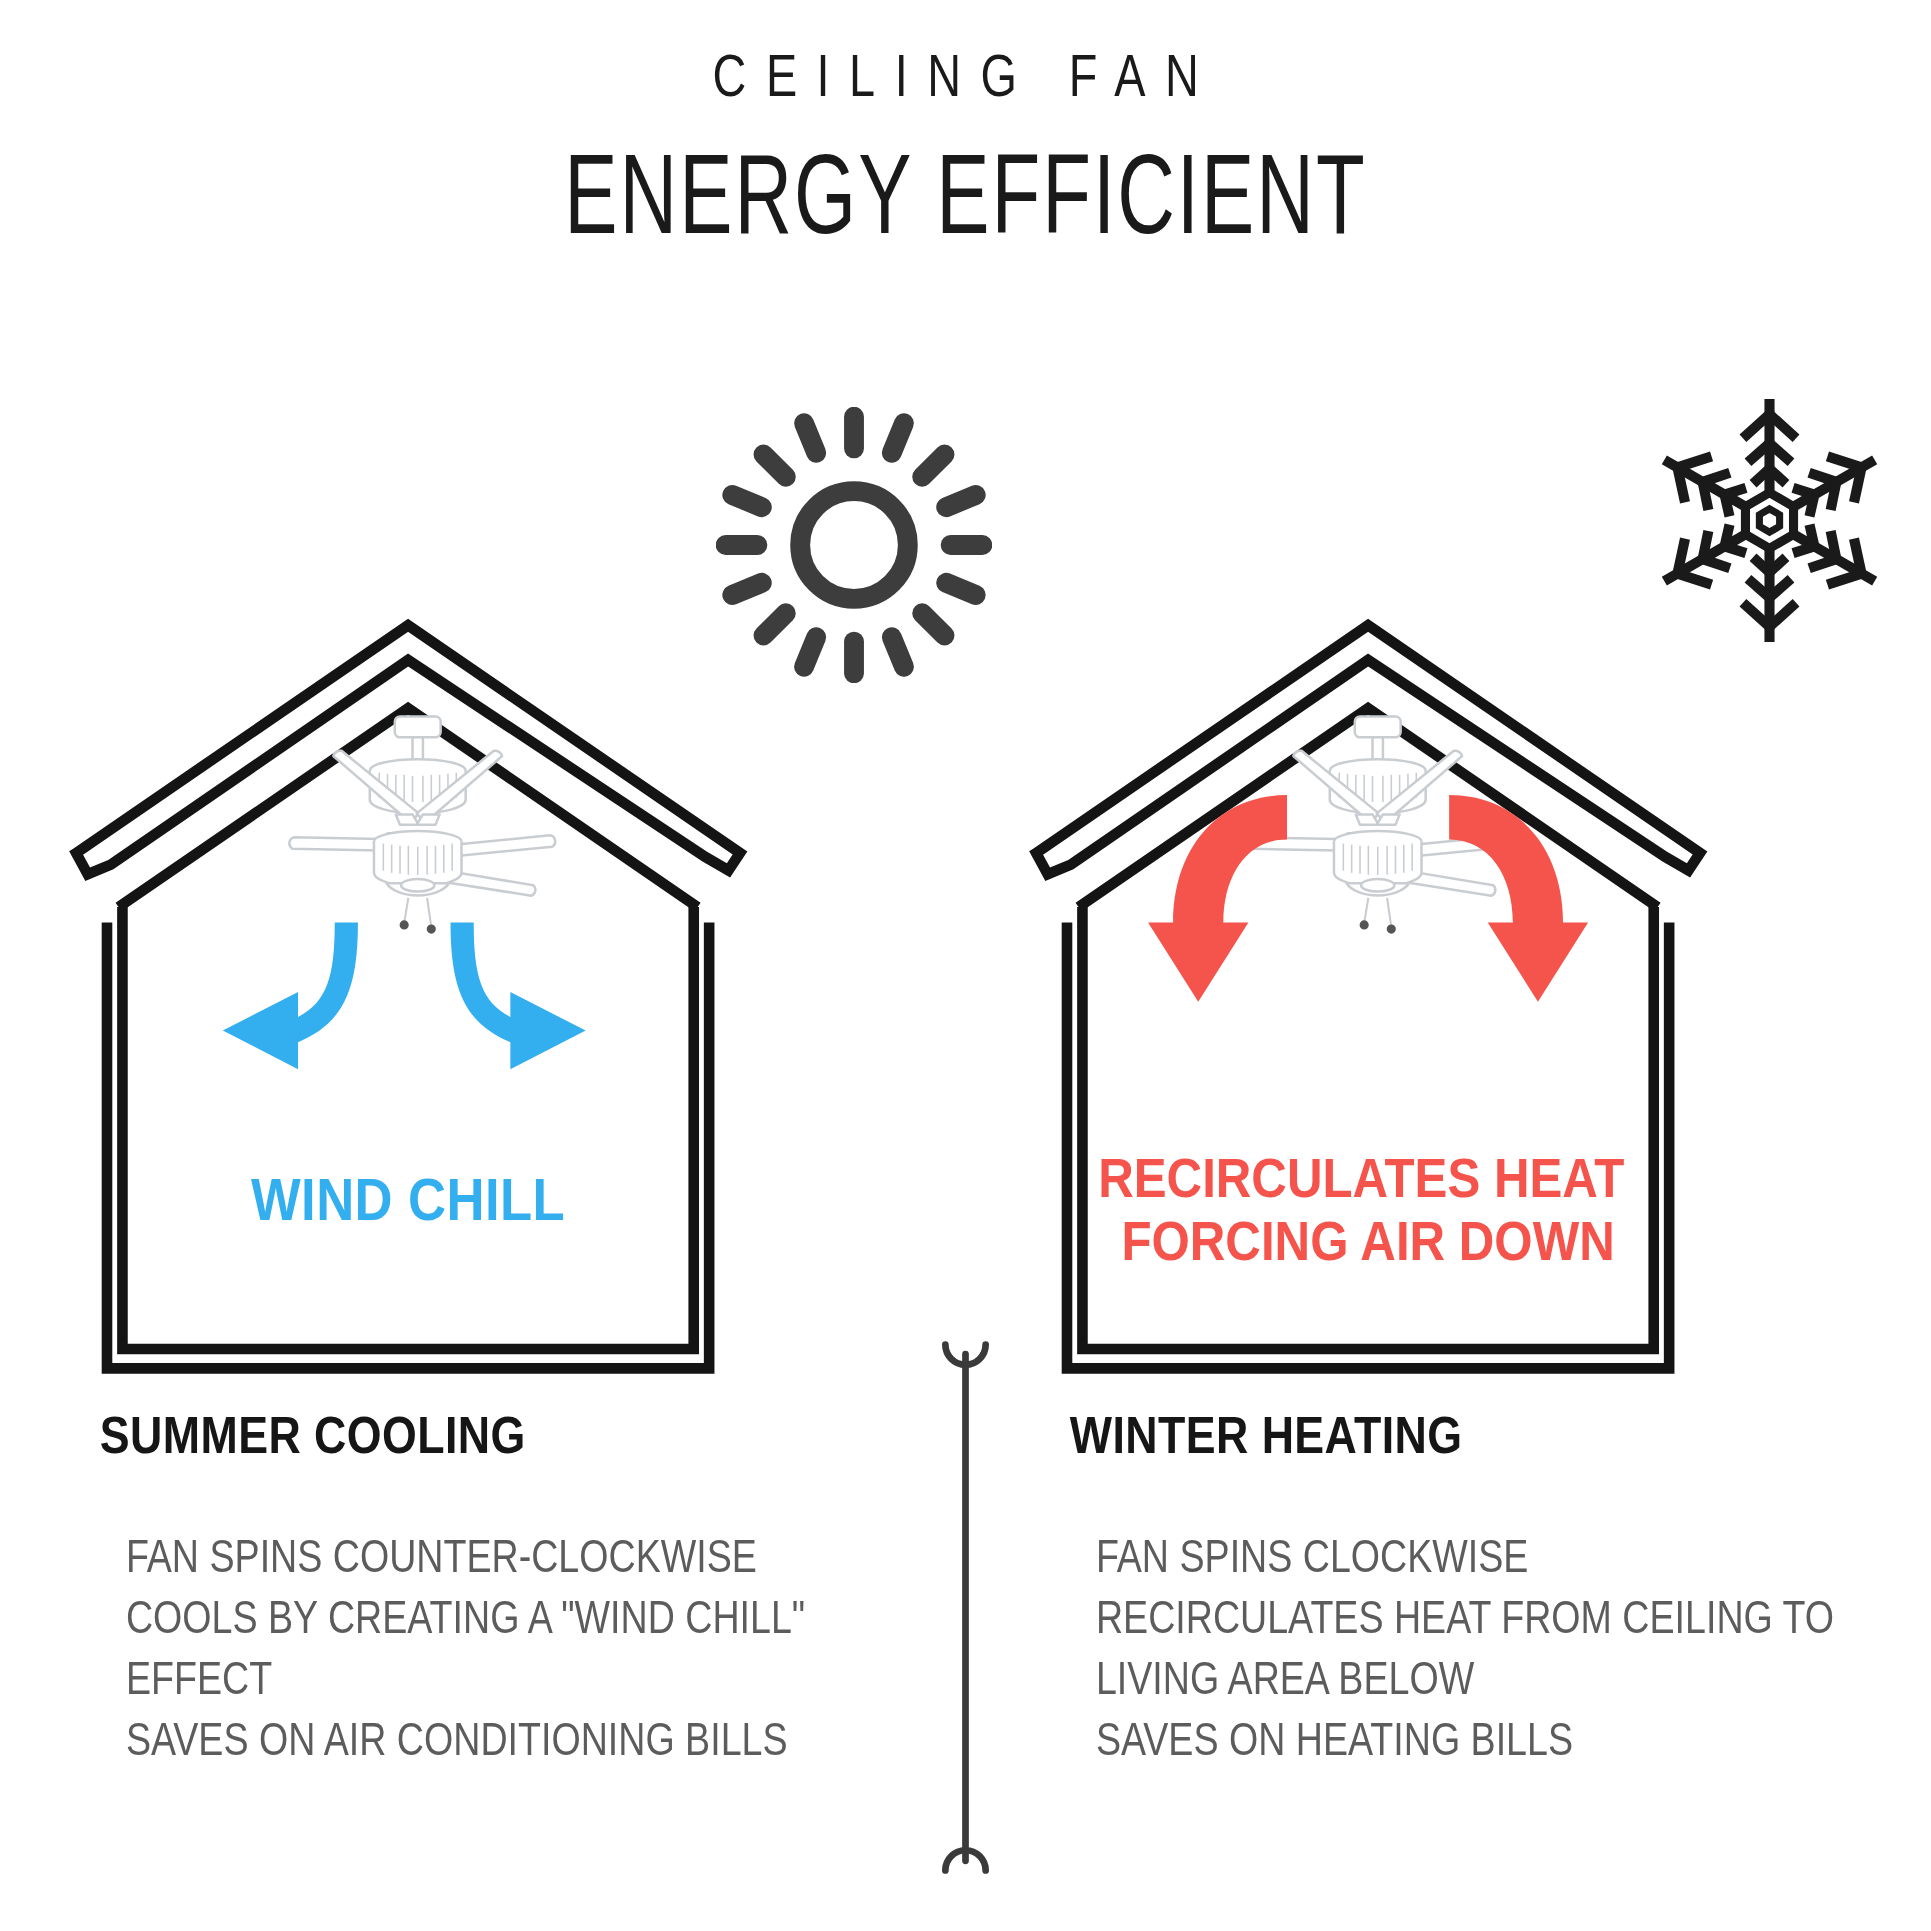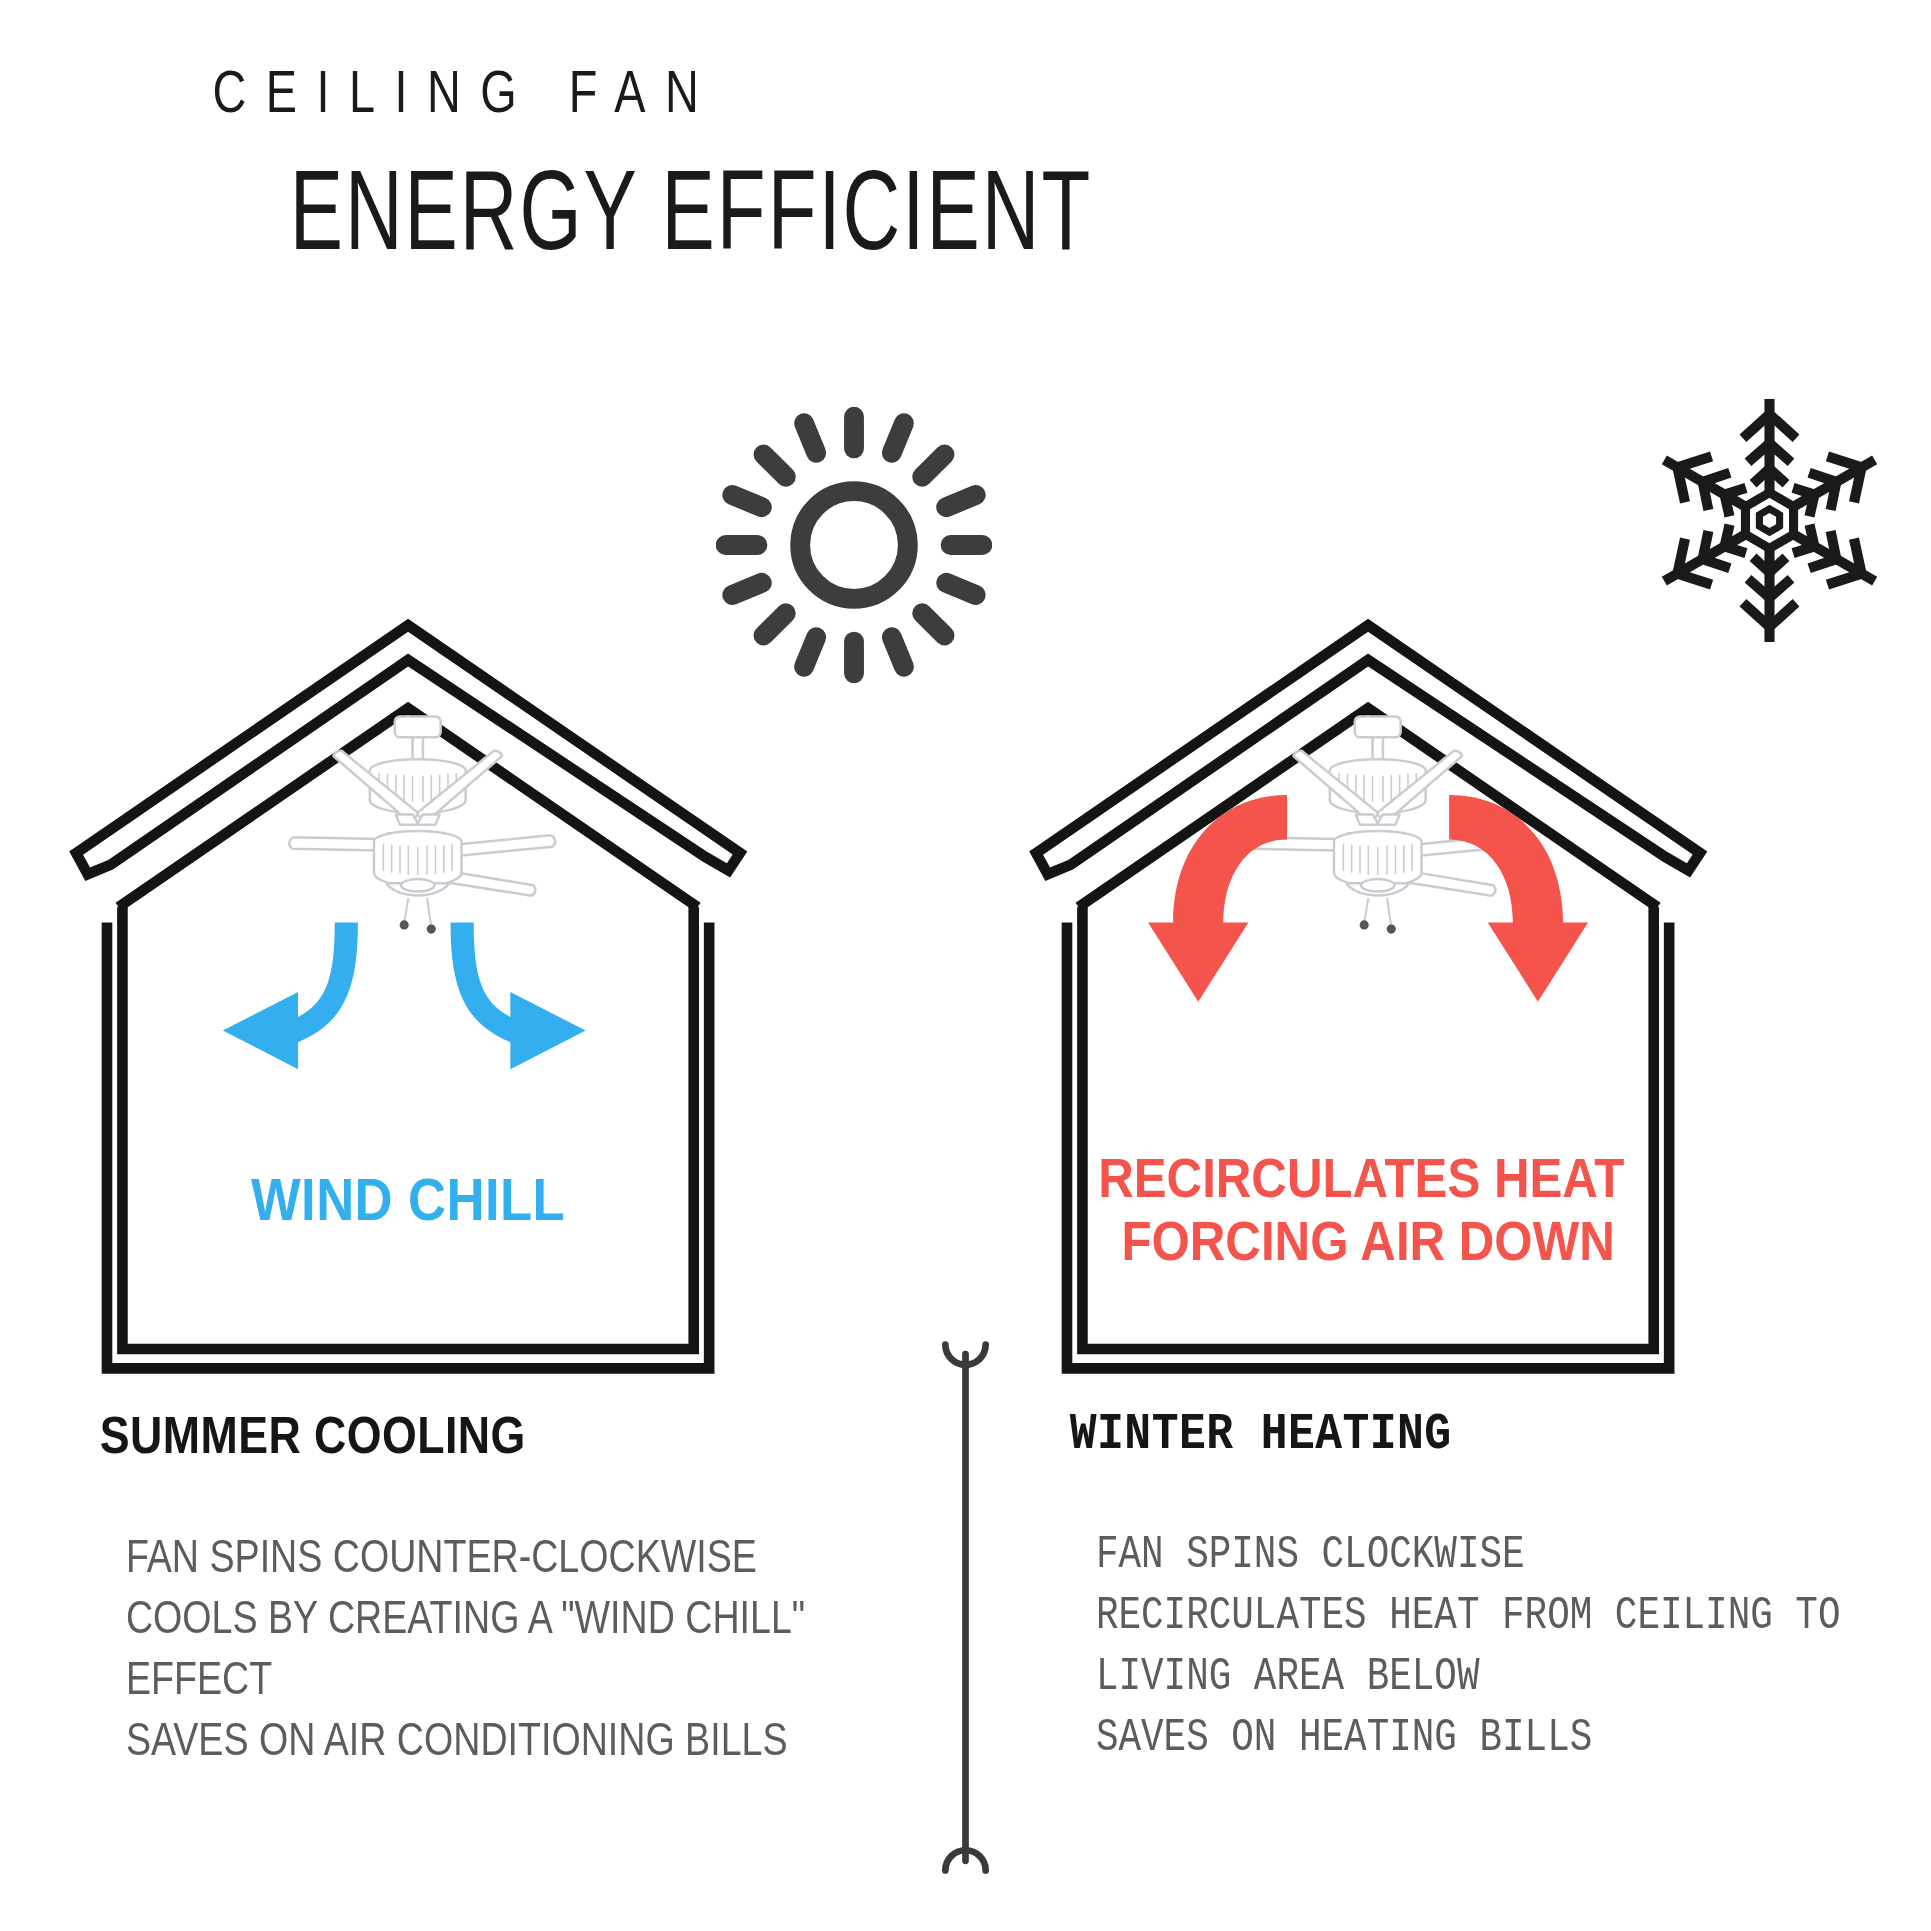--- a/index.html
+++ b/index.html
@@ -6,21 +6,21 @@
   html,body { background:#ffffff; }
   body {
     width:1931px; height:1931px;
     font-family:"Liberation Sans", sans-serif;
     color:#222;
     position:relative;
     overflow:hidden;
   }
 
   
-  #title-block { position:absolute; top:60px; left:0; width:1931px; text-align:left; }
+  #title-block { position:absolute; top:44px; left:0; width:1931px; text-align:center; }
   #kicker {
     font-size:60px;
     font-weight:300;
     letter-spacing:25px;
     color:#1a1a1a;
     transform:scaleX(0.78);
     transform-origin:center;
     line-height:1.05;
     white-space:nowrap;
   }
@@ -42,21 +42,21 @@
 
   
   .scene { position:absolute; top:633px; width:850px; height:772px; }
   #scene-summer { left:68px; }
   #scene-winter { left:1028px;text-align:right; }
   .scene svg { display:block; width:100%; height:100%; overflow:visible; }
 
   
   .caption-col { position:absolute; top:1405px; width:869px; text-align:left; }
   #caption-summer { left:39px; }
-  #caption-winter { left:1009px;font-family:Liberation Mono, monospace; }
+  #caption-winter { left:1009px; }
 
   .caption-title {
     font-size:52px;
     font-weight:700;
     letter-spacing:0.5px;
     color:#161616;
     transform:scaleX(0.86);
     transform-origin:center;
     white-space:nowrap;
   }

